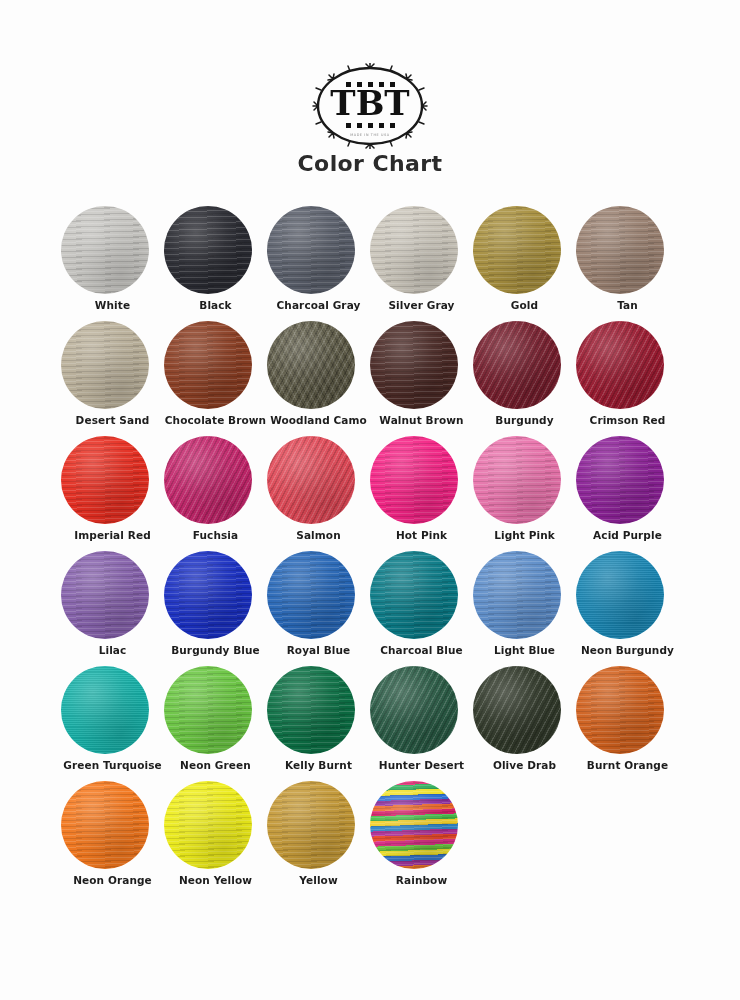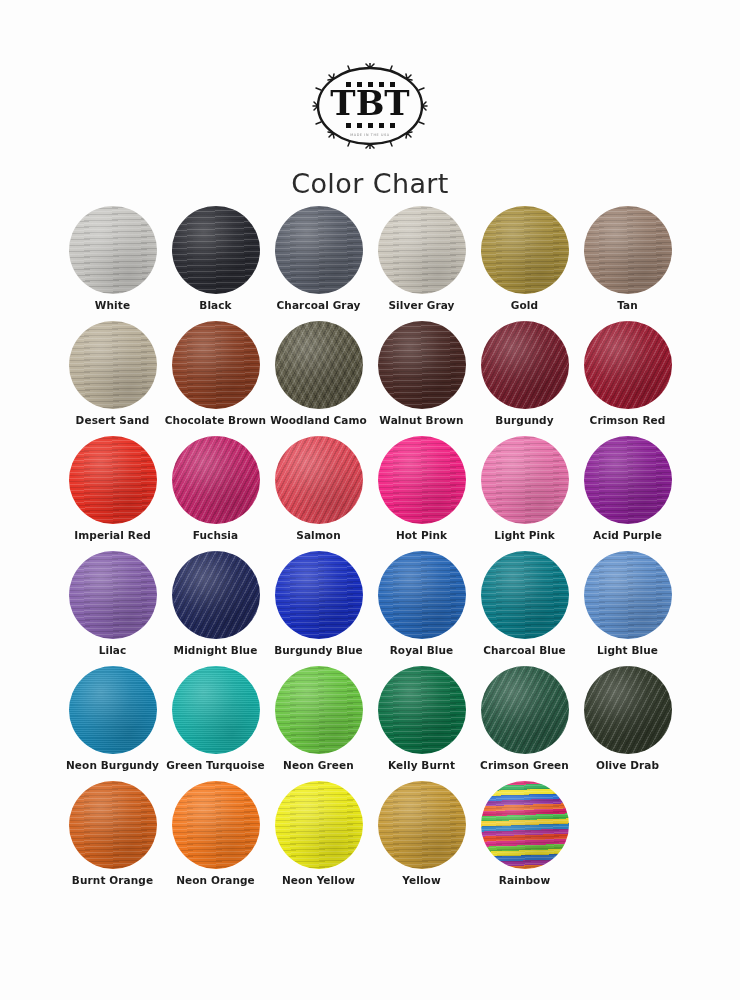--- a/index.html
+++ b/index.html
@@ -33,25 +33,25 @@
     height: 88px;
     position: relative;
     display: flex;
     align-items: center;
     justify-content: center;
   }
 
   .logo-svg { display: block; }
 
   .chart-title {
-    margin-top: 18px;
-    font-size: 27px;
+    margin-top: 1px;
+    font-size: 22px;
     letter-spacing: 0.4px;
     color: #2b2b2b;
-    font-weight: 400;
+    font-weight: 700;
     font-family: "DejaVu Sans", sans-serif;
   }
 
   
   .grid {
     position: absolute;
     top: 206px;
     left: 0;
     width: 740px;
     display: grid;
@@ -59,21 +59,20 @@
     justify-content: center;
     column-gap: 0px;
     row-gap: 0px;
   }
 
   .cell {
     width: 103px;
     height: 115px;
     display: flex;
     flex-direction: column;
-    align-items: center;
   }
 
   .swatch {
     width: 88px;
     height: 88px;
     border-radius: 50%;
     position: relative;
     overflow: hidden;
     flex: none;
   }
@@ -278,24 +277,20 @@
       </div>
       <div class="cell">
         <div class="swatch " style="background: rgb(141, 35, 152);"></div>
         <div class="label">Acid Purple</div>
       </div>
       <div class="cell">
         <div class="swatch " style="background: rgb(135, 99, 173);"></div>
         <div class="label">Lilac</div>
       </div>
       <div class="cell">
-        <div class="swatch tex-diag" style="background: rgb(35, 42, 92);"></div>
-        <div class="label">Midnight Blue</div>
-      </div>
-      <div class="cell">
         <div class="swatch " style="background: rgb(27, 49, 196);"></div>
         <div class="label">Burgundy Blue</div>
       </div>
       <div class="cell">
         <div class="swatch " style="background: rgb(40, 104, 184);"></div>
         <div class="label">Royal Blue</div>
       </div>
       <div class="cell">
         <div class="swatch " style="background: rgb(11, 124, 136);"></div>
         <div class="label">Charcoal Blue</div>
@@ -315,21 +310,21 @@
       <div class="cell">
         <div class="swatch " style="background: rgb(108, 199, 68);"></div>
         <div class="label">Neon Green</div>
       </div>
       <div class="cell">
         <div class="swatch " style="background: rgb(13, 113, 70);"></div>
         <div class="label">Kelly Burnt</div>
       </div>
       <div class="cell">
         <div class="swatch tex-diag" style="background: rgb(43, 92, 70);"></div>
-        <div class="label">Crimson Green</div>
+        <div class="label">Hunter Desert</div>
       </div>
       <div class="cell">
         <div class="swatch tex-diag" style="background: rgb(51, 59, 44);"></div>
         <div class="label">Olive Drab</div>
       </div>
       <div class="cell">
         <div class="swatch " style="background: rgb(210, 98, 31);"></div>
         <div class="label">Burnt Orange</div>
       </div>
       <div class="cell">

